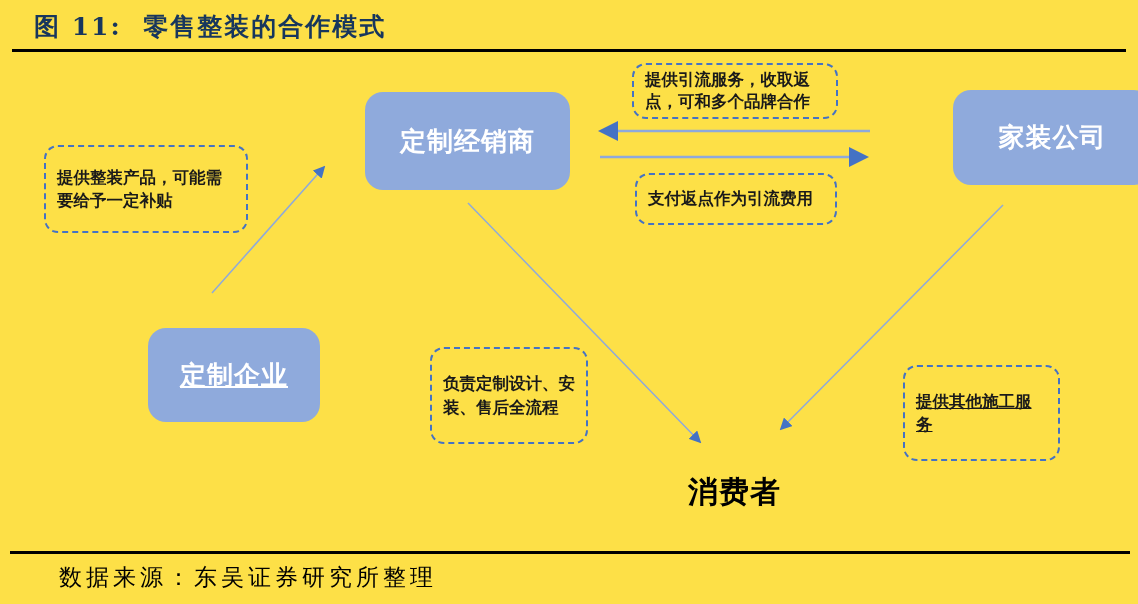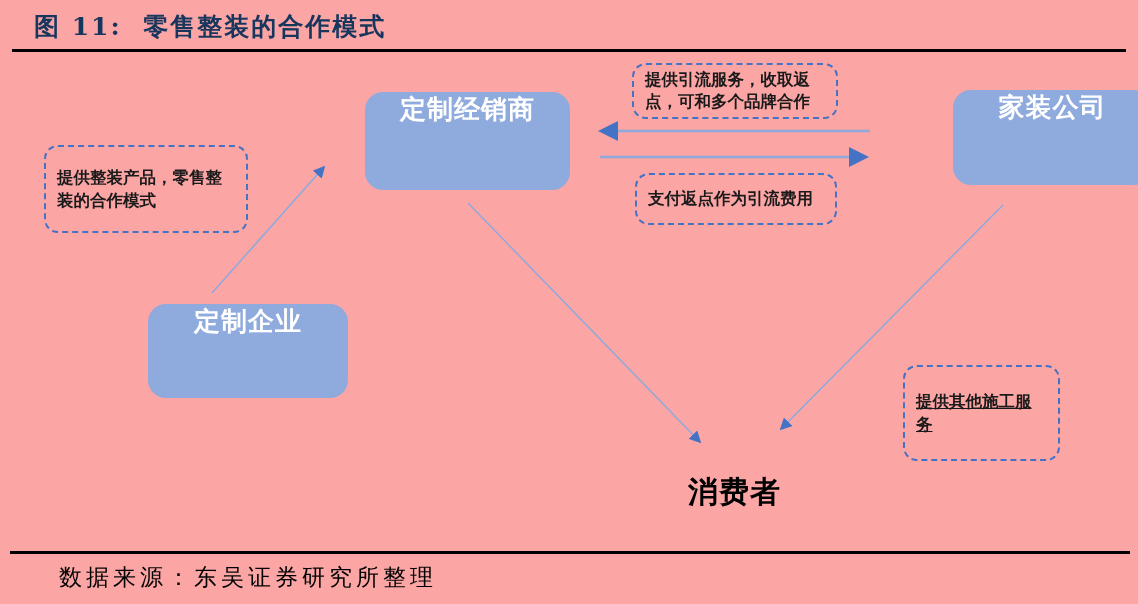--- a/index.html
+++ b/index.html
@@ -1,44 +1,44 @@
 <!DOCTYPE html>
 <html><head>
 <meta charset="utf-8">
 <style>
   html, body { margin: 0; padding: 0; background: #ffffff; }
   body {
     width: 1138px; height: 604px; position: relative; overflow: hidden;
     font-family: "Liberation Sans", sans-serif;
   }
-  .page { position: absolute; inset: 0; background: #fca5a5; }
+  .page { position: absolute; inset: 0; background: #fde047; }
 
   .figure-title {
     position: absolute; left: 34px; top: 10px;
     font-family: "DejaVu Serif", "Liberation Serif", serif;
     font-weight: bold; font-size: 25px; letter-spacing: 2px;
     color: #17365D; white-space: pre;
   }
   .rule-top {
     position: absolute; left: 12px; top: 49px; width: 1114px; height: 3px;
     background: #000000;
   }
   .rule-footer {
     position: absolute; left: 10px; top: 551px; width: 1120px; height: 3px;
     background: #000000;
   }
 
   .node {
     position: absolute; background: #8FAADC; border-radius: 18px;
-    display: flex; align-items: flex-start; justify-content: center;
+    display: flex; align-items: center; justify-content: center;
     color: #ffffff; font-weight: bold; font-size: 26px; letter-spacing: 1px;
   }
   .node-dealer { left: 365px; top: 92px; width: 205px; height: 98px; }
   .node-home   { left: 953px; top: 90px; width: 199px; height: 95px; }
-  .node-mfr    { left: 148px; top: 304px; width: 200px; height: 94px; }
+  .node-mfr    { left: 148px; top: 328px; width: 172px; height: 94px; text-decoration: underline; }
 
   .note {
     position: absolute; box-sizing: border-box;
     border: 2px dashed #4472C4; border-radius: 14px;
     color: #1a1a1a; font-weight: bold; font-size: 16.5px; line-height: 1.4;
     display: flex; align-items: center; padding: 6px 11px;
     background: transparent;
   }
   .note-subsidy      { left: 44px;  top: 145px; width: 204px; height: 88px; }
   .note-traffic      { left: 632px; top: 63px;  width: 206px; height: 56px; line-height: 1.32; }
@@ -90,21 +90,24 @@
     <span>定制企业</span>
   </div>
 
   <div class="note note-rebate">
     <span>支付返点作为引流费用</span>
   </div>
   <div class="note note-traffic">
     <span>提供引流服务，收取返点，可和多个品牌合作</span>
   </div>
   <div class="note note-subsidy">
-    <span>提供整装产品，零售整装的合作模式</span>
+    <span>提供整装产品，可能需要给予一定补贴</span>
+  </div>
+  <div class="note note-fullprocess">
+    <span>负责定制设计、安装、售后全流程</span>
   </div>
   <div class="note note-construction">
     <span>提供其他施工服务</span>
   </div>
 
   <div class="consumer-label">消费者</div>
 
   <div class="rule-footer"></div>
   <div class="source-line">数据来源：东吴证券研究所整理</div>
 

